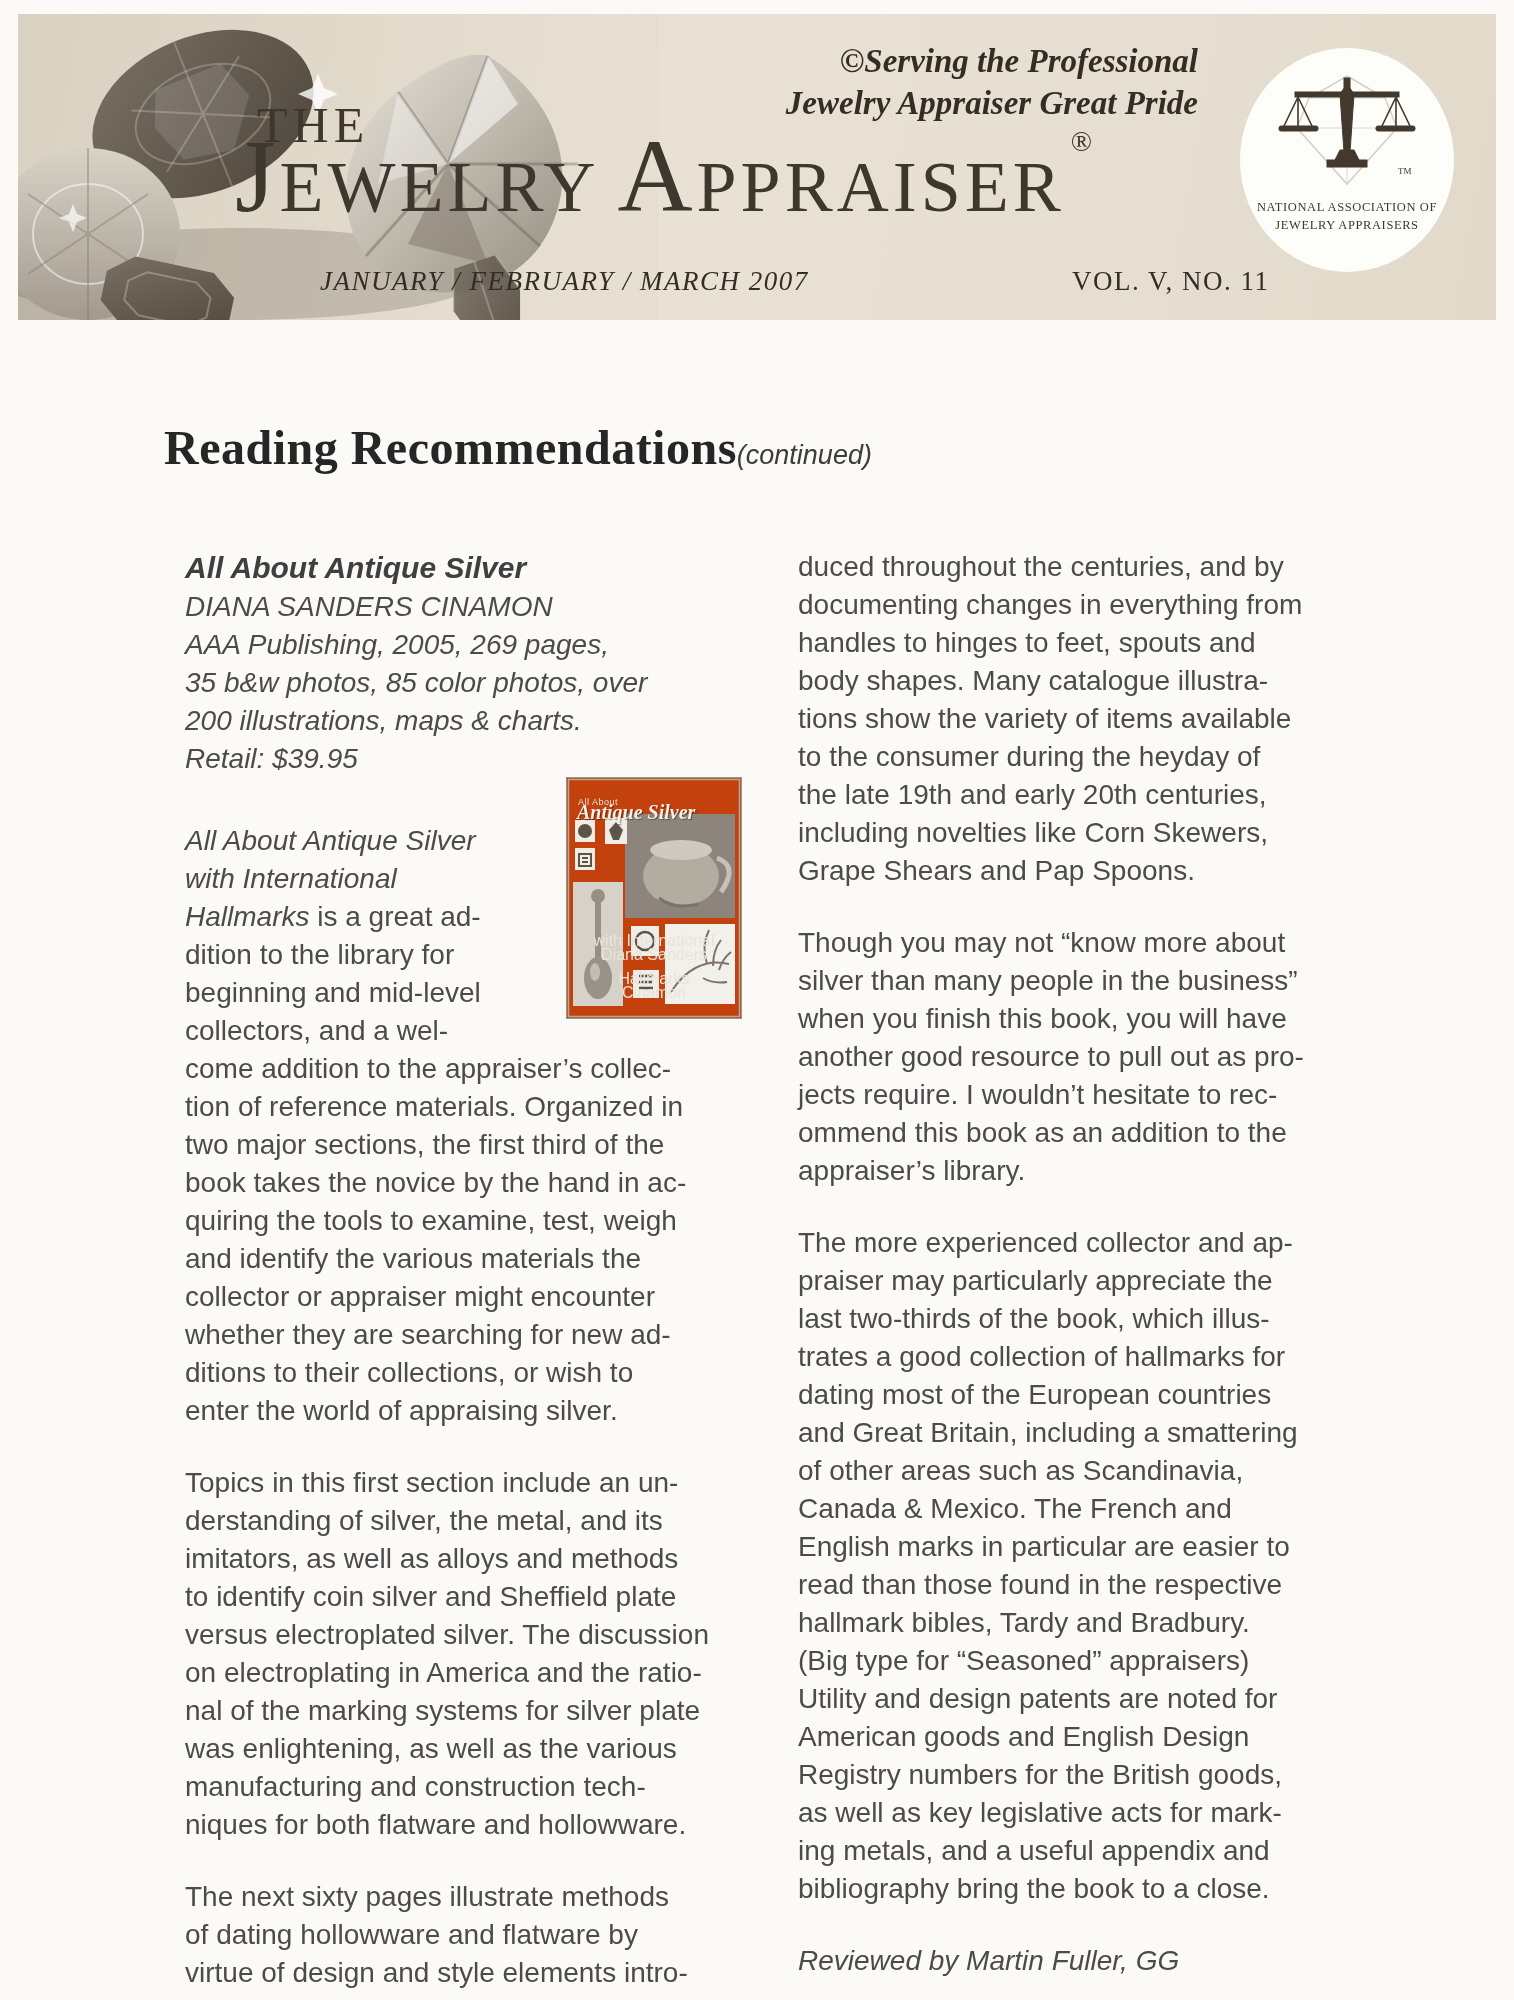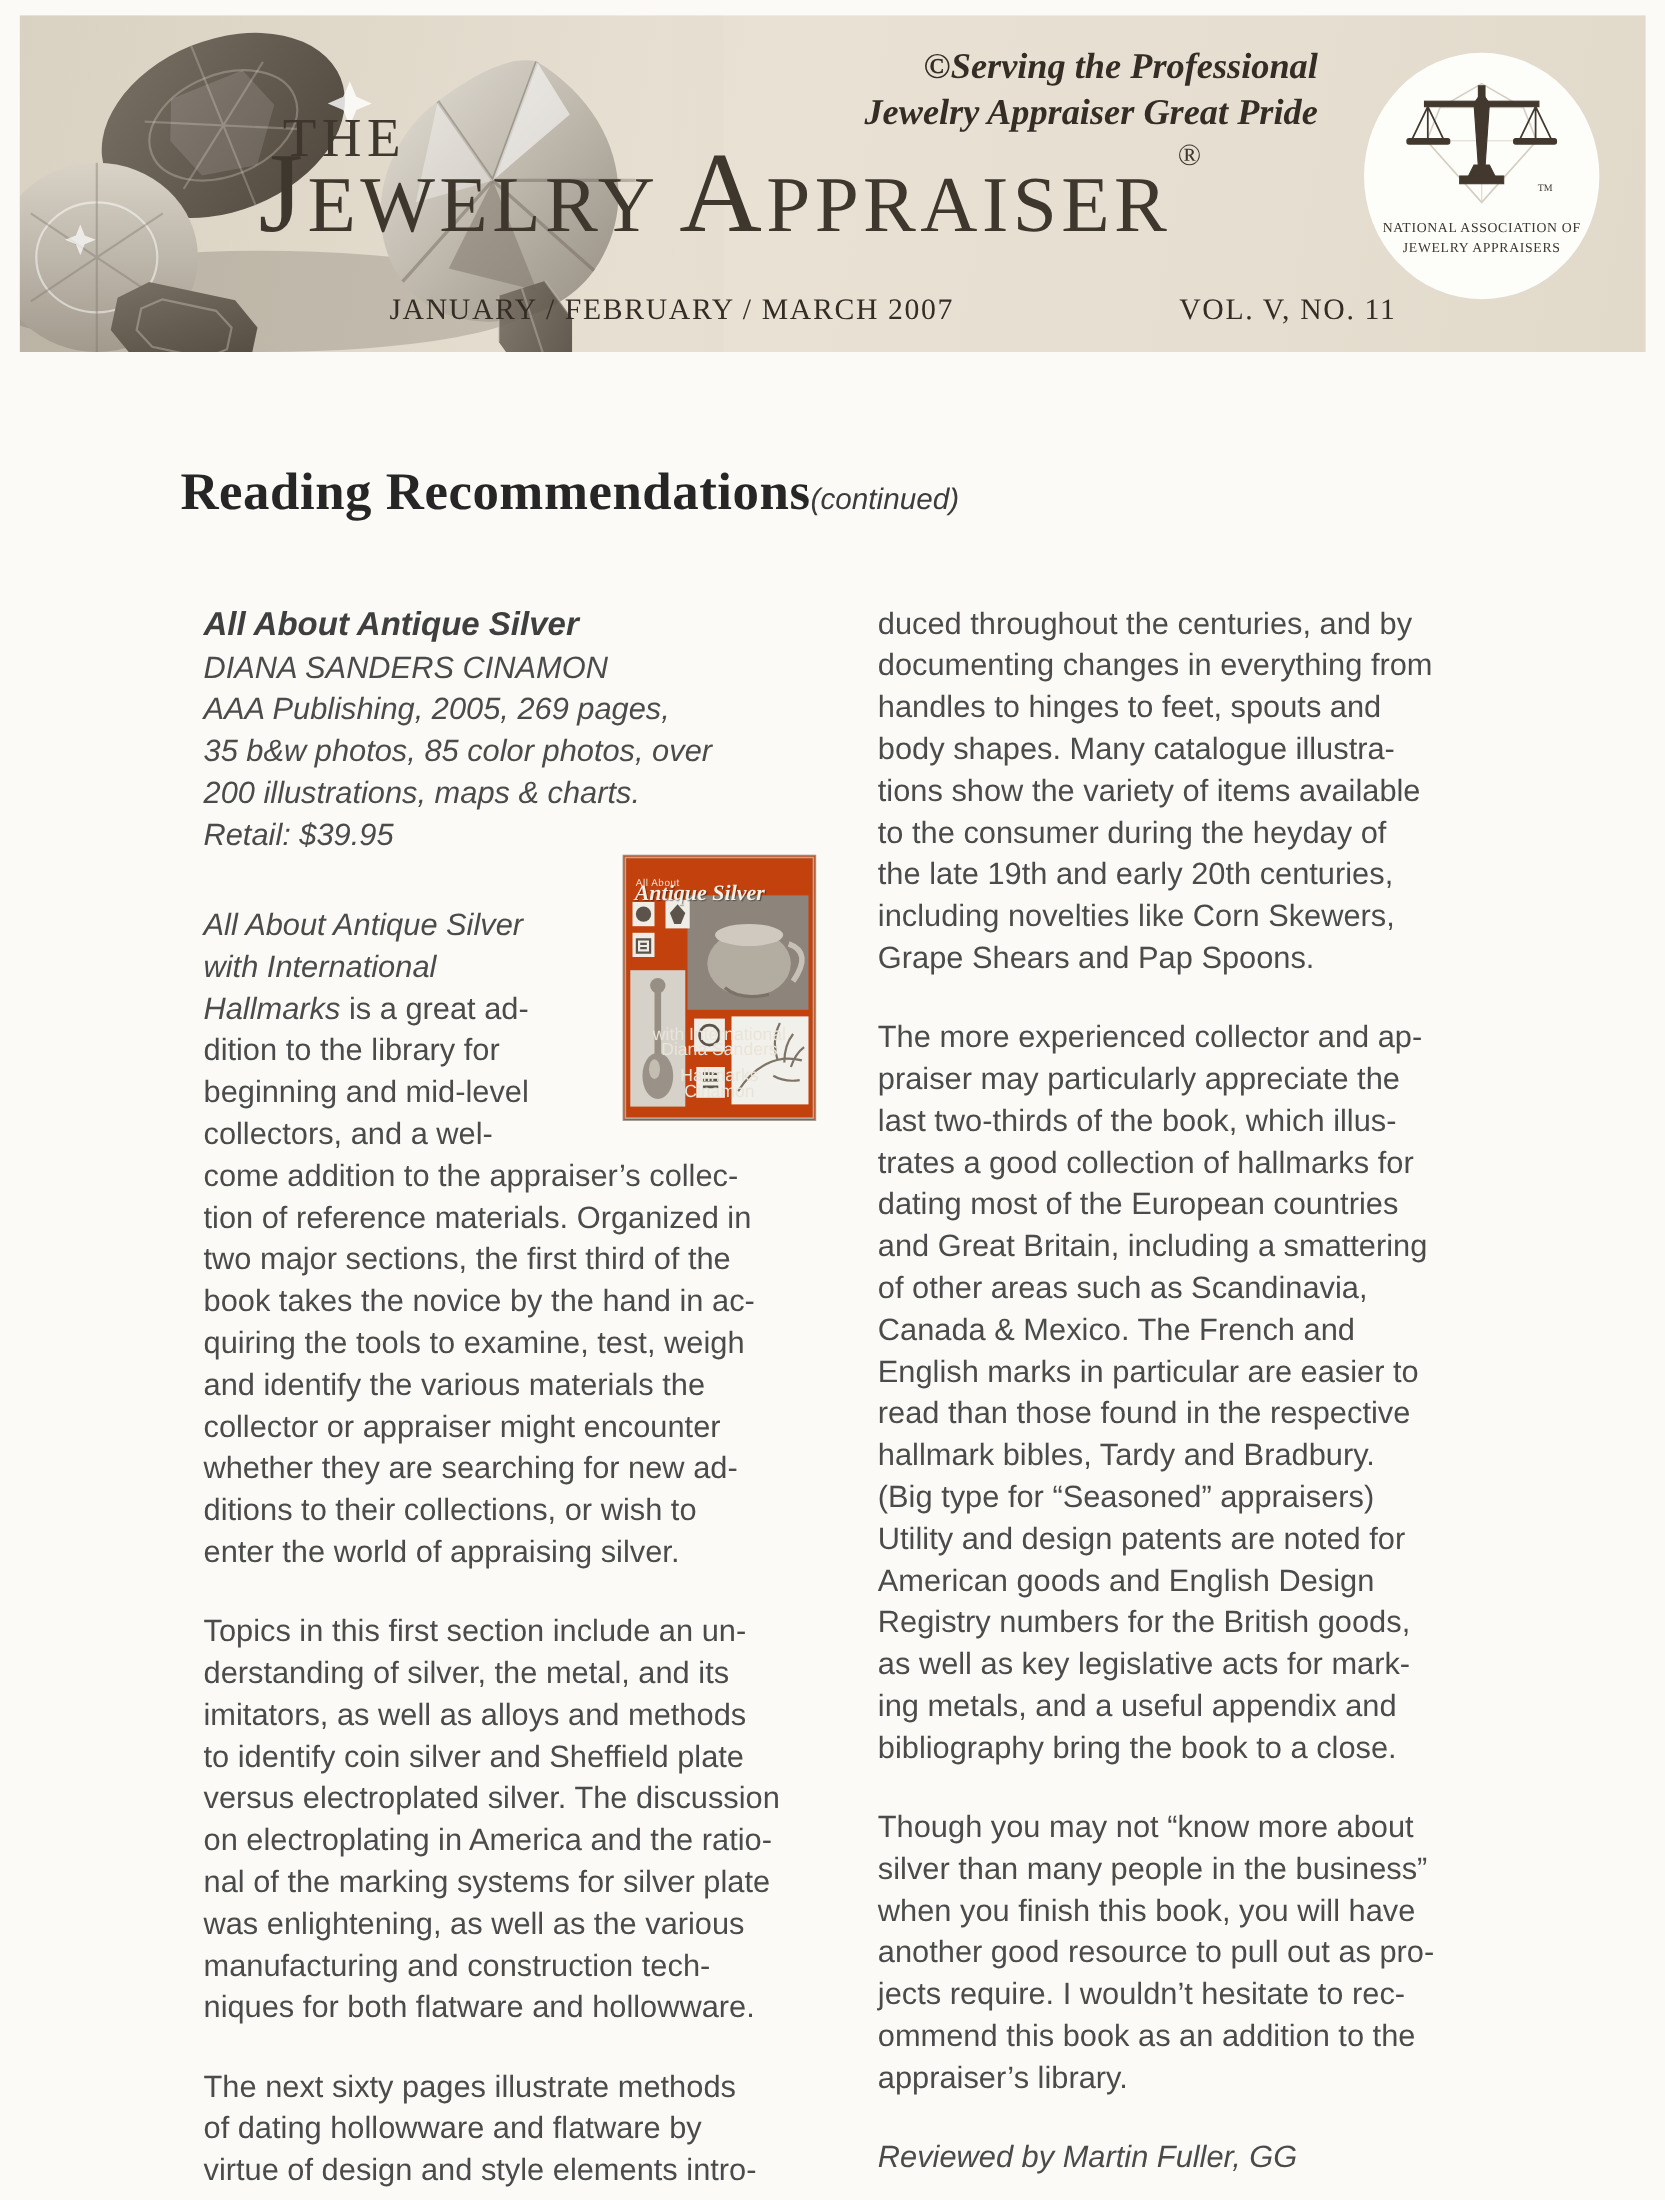--- a/index.html
+++ b/index.html
@@ -53,21 +53,21 @@
     font-style:italic;font-weight:bold;
     font-size:33px;line-height:42px;
     color:#332d25;
   }
   .issue-date,.volume{
     position:absolute;top:252px;
     font-family:"Liberation Serif", serif;
     font-size:27px;letter-spacing:1.5px;
     color:#332d25;
   }
-  .issue-date{left:336px;}
+  .issue-date{left:302px;font-style:italic;}
   .volume{left:1054px;}
 
   
   .naja-logo{
     position:absolute;left:1222px;top:34px;
     width:214px;height:224px;
     background:#fdfdfa;border-radius:50%;
   }
   .scales{position:absolute;left:37px;top:22px;width:140px;height:120px;}
   .tm{position:absolute;left:158px;top:118px;font-size:9px;color:var(--ink);font-family:"Liberation Serif", serif;}
@@ -311,41 +311,41 @@
   <div class="col col-right">
     <p class="body-lines">duced throughout the centuries, and by
 documenting changes in everything from
 handles to hinges to feet, spouts and
 body shapes. Many catalogue illustra-
 tions show the variety of items available
 to the consumer during the heyday of
 the late 19th and early 20th centuries,
 including novelties like Corn Skewers,
 Grape Shears and Pap Spoons.</p>
+    <p class="body-lines">Though you may not “know more about
+silver than many people in the business”
+when you finish this book, you will have
+another good resource to pull out as pro-
+jects require. I wouldn’t hesitate to rec-
+ommend this book as an addition to the
+appraiser’s library.</p>
     <p class="body-lines">The more experienced collector and ap-
 praiser may particularly appreciate the
 last two-thirds of the book, which illus-
 trates a good collection of hallmarks for
 dating most of the European countries
 and Great Britain, including a smattering
 of other areas such as Scandinavia,
 Canada &amp; Mexico. The French and
 English marks in particular are easier to
 read than those found in the respective
 hallmark bibles, Tardy and Bradbury.
 (Big type for “Seasoned” appraisers)
 Utility and design patents are noted for
 American goods and English Design
 Registry numbers for the British goods,
 as well as key legislative acts for mark-
 ing metals, and a useful appendix and
 bibliography bring the book to a close.</p>
-    <p class="body-lines">Though you may not “know more about
-silver than many people in the business”
-when you finish this book, you will have
-another good resource to pull out as pro-
-jects require. I wouldn’t hesitate to rec-
-ommend this book as an addition to the
-appraiser’s library.</p>
     <p class="reviewer ital">Reviewed by Martin Fuller, GG</p>
   </div>
 
 </div>
 
 </body></html>

